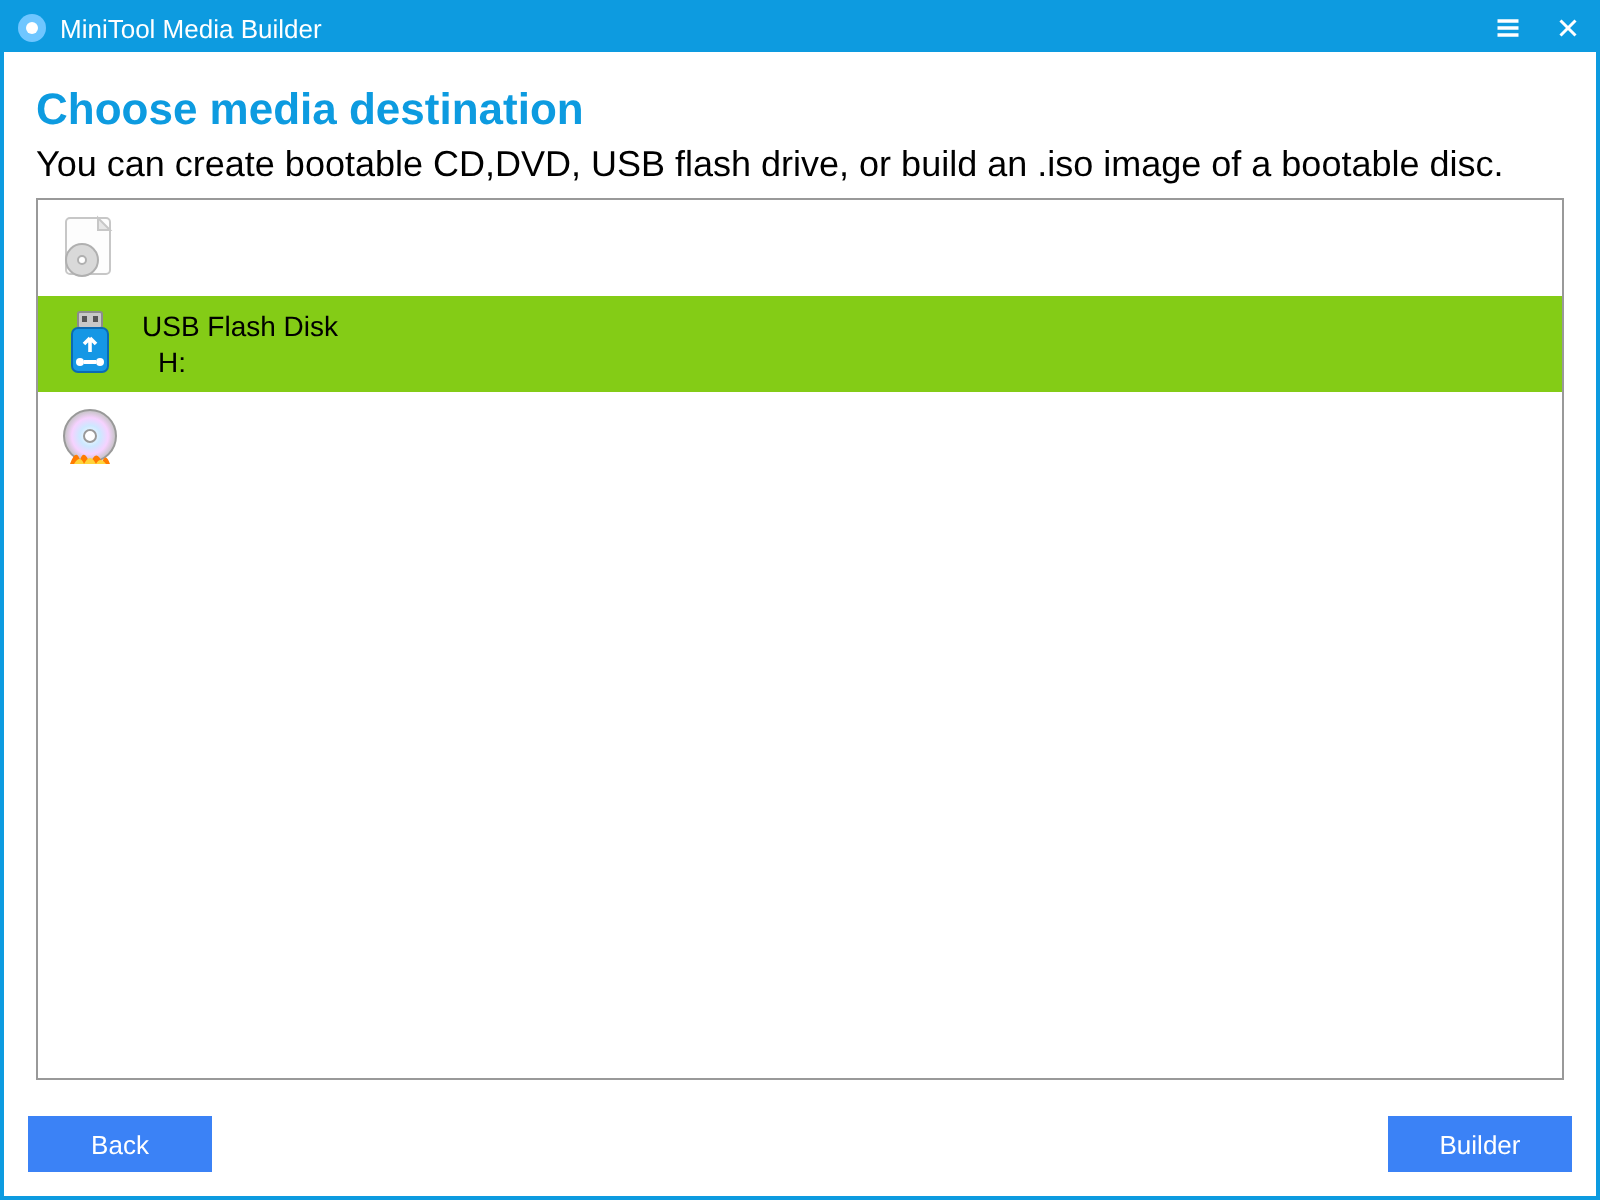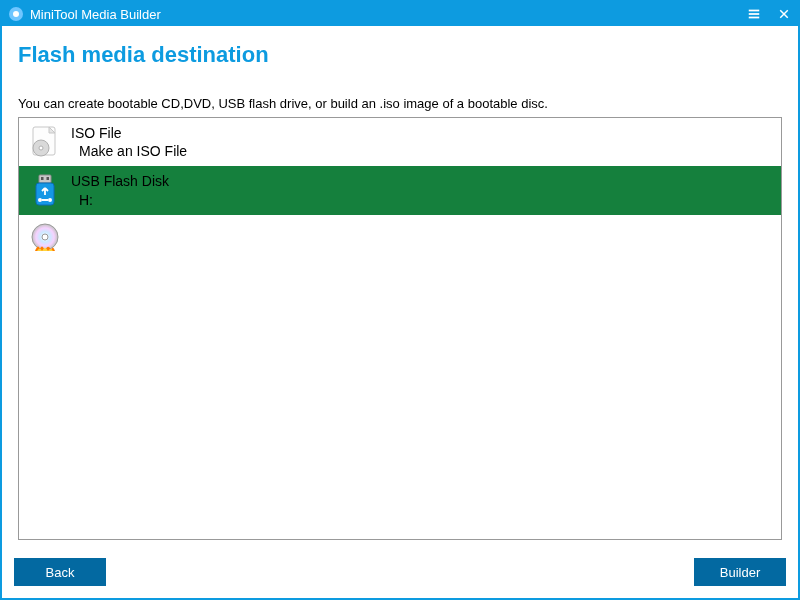--- a/index.html
+++ b/index.html
@@ -45,38 +45,37 @@
       flex-direction: column;
     }
     .page-title {
       color: #0d9be0;
       font-size: 22px;
       font-weight: 600;
       margin-bottom: 4px;
     }
     .page-subtitle {
       color: #000;
-      font-size: 13px;
+      font-size: 18px;
       margin-bottom: 6px;
-      margin-top: 24px;
     }
     .list-box {
       flex: 1;
       border: 1px solid #999;
       overflow: hidden;
     }
     .list-item {
       display: flex;
       align-items: center;
       padding: 6px 8px;
       min-height: 48px;
       cursor: pointer;
     }
     .list-item.selected {
-      background: #15803d;
+      background: #84cc16;
     }
     .item-icon {
       width: 36px;
       height: 36px;
       flex-shrink: 0;
       margin-right: 8px;
       display: inline-flex;
       align-items: center;
       justify-content: center;
     }
@@ -90,21 +89,21 @@
     .item-text .secondary { padding-left: 8px; }
 
     .footer {
       display: flex;
       justify-content: space-between;
       padding: 10px 12px 12px 12px;
     }
     .btn {
       min-width: 92px;
       height: 28px;
-      background: #0369a1;
+      background: #3b82f6;
       color: #fff;
       border: none;
       font-size: 13px;
       font-family: "SimSun","Microsoft YaHei",sans-serif;
       cursor: pointer;
       display: inline-flex;
       align-items: center;
       justify-content: center;
     }
   </style>
@@ -131,38 +130,34 @@
       <span class="close-icon">
         <svg viewBox="0 0 16 16" width="12" height="12">
             <line x1="3" y1="3" x2="13" y2="13"></line>
             <line x1="13" y1="3" x2="3" y2="13"></line>
           </svg>
       </span>
     </div>
   </div>
 
   <div class="content">
-    <div class="page-title">Flash media destination</div>
+    <div class="page-title">Choose media destination</div>
     <div class="page-subtitle">You can create bootable CD,DVD, USB flash drive, or build an .iso image of a bootable disc.</div>
 
     <div class="list-box">
 
       <div class="list-item">
         <span class="item-icon">
           <svg viewBox="0 0 36 36">
             <rect x="6" y="3" width="22" height="28" rx="2" fill="#fdfdfd" stroke="#c7c7c7"></rect>
             <polygon points="22,3 28,9 22,9" fill="#e6e6e6" stroke="#c7c7c7"></polygon>
             <circle cx="14" cy="24" r="8" fill="#d9d9d9" stroke="#b0b0b0"></circle>
             <circle cx="14" cy="24" r="2" fill="#fff" stroke="#b0b0b0"></circle>
           </svg>
         </span>
-        <div class="item-text">
-          <span>ISO File</span>
-          <span class="secondary">Make an ISO File</span>
-        </div>
       </div>
 
       <div class="list-item selected">
         <span class="item-icon">
           <svg viewBox="0 0 36 36">
             <rect x="12" y="2" width="12" height="8" rx="1" fill="#c8c8c8" stroke="#8c8c8c"></rect>
             <rect x="14" y="4" width="2.5" height="3" fill="#555"></rect>
             <rect x="19.5" y="4" width="2.5" height="3" fill="#555"></rect>
             <rect x="9" y="10" width="18" height="22" rx="3" fill="#1597e5" stroke="#0b6bb3"></rect>
             <circle cx="13" cy="27" r="2" fill="#fff"></circle>

